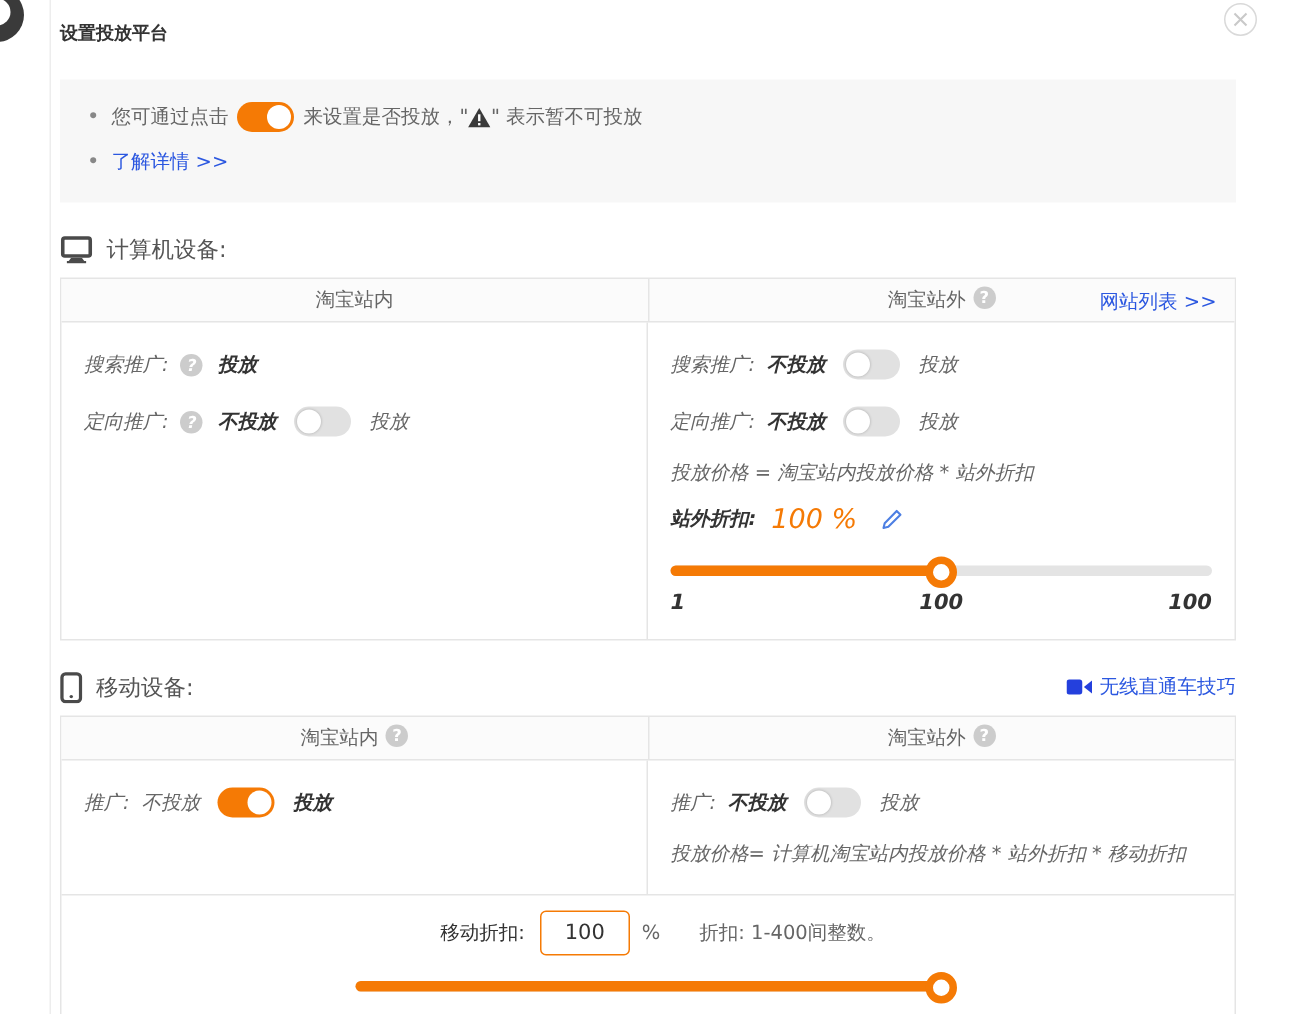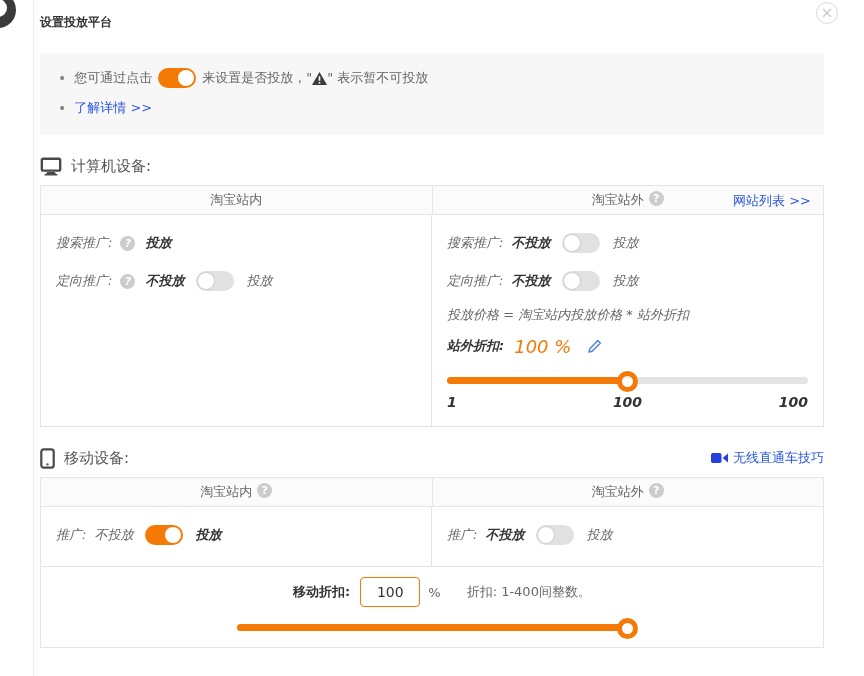--- a/index.html
+++ b/index.html
@@ -90,21 +90,21 @@
     border:5px solid #f57a05; cursor:pointer; }
   .ticks { position:relative; height:20px; margin-top:2px; font-size:14px;
     font-weight:bold; color:#333; }
   .ticks .t0 { position:absolute; left:0; }
   .ticks .t1 { position:absolute; left:50%; transform:translateX(-50%); }
   .ticks .t2 { position:absolute; right:0; }
 
   
   .m-bottom { border-top:1px solid #e5e5e5; padding:8px 0 8px; }
   .m-discount-line { display:flex; align-items:center; justify-content:center; height:34px; }
-  .m-discount-line .dlab { font-weight:bold; color:#333; margin-right:10px;margin-left:20px; }
+  .m-discount-line .dlab { font-weight:normal; color:#333; margin-right:10px;margin-left:20px; }
   .m-discount-line input { width:60px; height:30px; border:1px solid #f57a05;
     border-radius:4px; text-align:center; font-size:14px; color:#333; outline:none;
     font-family:inherit; }
   .m-discount-line .unit { margin:0 26px 0 8px; }
   .m-slider-wrap { width:390px; margin:4px auto 0; }
 
   .icon-flex { display:flex; align-items:center; }
 </style>
 </head>
 <body>
@@ -273,20 +273,21 @@
       </div>
       <div class="cell">
         <div class="field-row">
           <span class="lab">推广:</span>
           <span class="strong">不投放</span>
           <span class="toggle off side-label">
               <span class="knob"></span>
             </span>
           <span>投放</span>
         </div>
+        <div class="formula">投放价格= 计算机淘宝站内投放价格 * 站外折扣 * 移动折扣</div>
       </div>
     </div>
     <div class="m-bottom">
       <div class="m-discount-line">
         <span class="dlab">移动折扣:</span>
         <input type="text" value="100" style="">
         <span class="unit">%</span>
         <span>折扣: 1-400间整数。</span>
       </div>
       <div class="m-slider-wrap">

